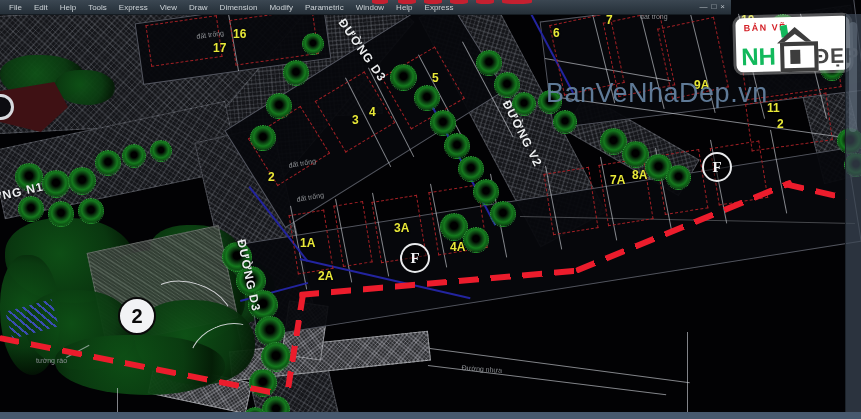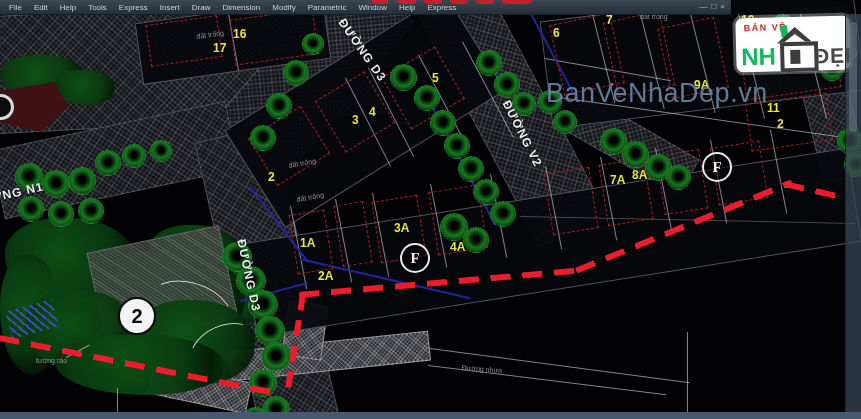--- a/index.html
+++ b/index.html
@@ -255,21 +255,21 @@
       <div class="el tiny" style="left: 830px; top: 64px;">8</div>
     </div>
 
   <div id="menubar">
     <div id="menu-items" style="display:flex;">
         <span class="menu-item">File</span>
         <span class="menu-item">Edit</span>
         <span class="menu-item">Help</span>
         <span class="menu-item">Tools</span>
         <span class="menu-item">Express</span>
-        <span class="menu-item">Insert</span>
+        <span class="menu-item">View</span>
         <span class="menu-item">Draw</span>
         <span class="menu-item">Dimension</span>
         <span class="menu-item">Modify</span>
         <span class="menu-item">Parametric</span>
         <span class="menu-item">Window</span>
         <span class="menu-item">Help</span>
         <span class="menu-item">Express</span>
       </div>
     <div id="win-controls">
         <span class="win-btn">—</span>

